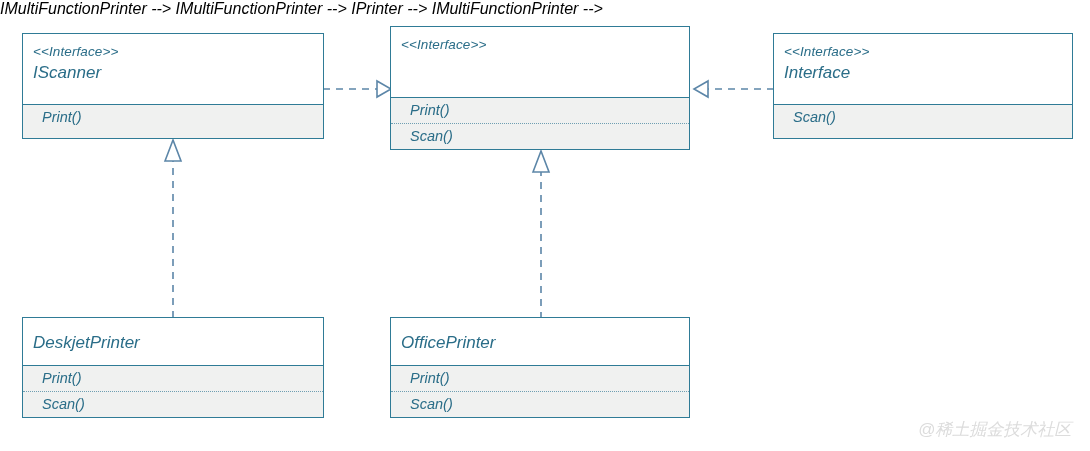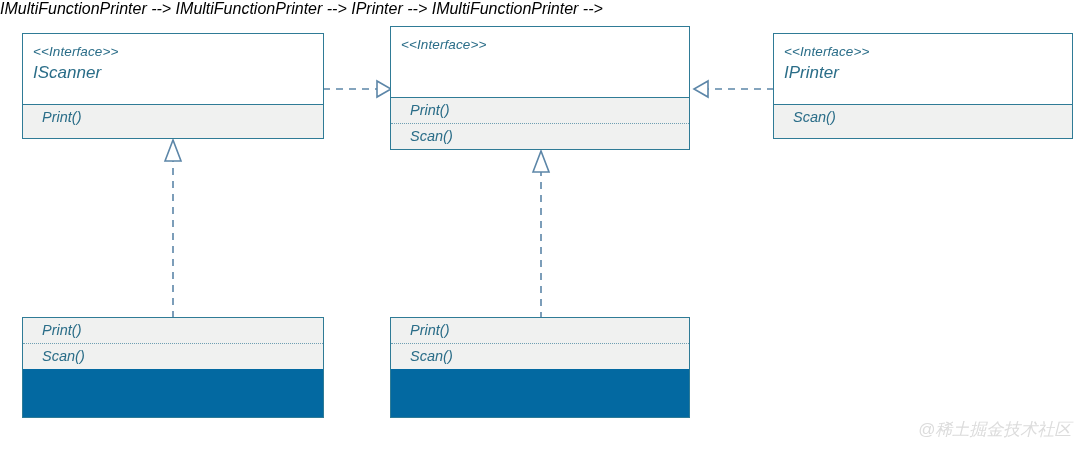--- a/index.html
+++ b/index.html
@@ -140,37 +140,43 @@
     <div class="uml-members" style="height:51px;">
       <div class="uml-member">Print()</div>
       <div class="uml-member">Scan()</div>
     </div>
   </div>
 
   
   <div class="uml-box" style="left:773px; top:33px; width:300px; height:106px;">
     <div class="uml-header with-divider" style="height:71px;">
       <div class="stereotype">&lt;&lt;Interface&gt;&gt;</div>
-      <div class="classname">IPrinter</div>
+      <div class="classname">Interface</div>
     </div>
     <div class="uml-members" style="height:33px;">
       <div class="uml-member">Scan()</div>
     </div>
   </div>
 
   
   <div class="uml-box" style="left:22px; top:317px; width:302px; height:101px;">
+    <div class="uml-header with-divider" style="height:48px; padding-top:12px;">
+      <div class="classname">DeskjetPrinter</div>
+    </div>
     <div class="uml-members" style="height:51px;">
       <div class="uml-member">Print()</div>
       <div class="uml-member">Scan()</div>
     </div>
   </div>
 
   
   <div class="uml-box" style="left:390px; top:317px; width:300px; height:101px;">
+    <div class="uml-header with-divider" style="height:48px; padding-top:12px;">
+      <div class="classname">OfficePrinter</div>
+    </div>
     <div class="uml-members" style="height:51px;">
       <div class="uml-member">Print()</div>
       <div class="uml-member">Scan()</div>
     </div>
   </div>
 
   
   <div class="watermark" style="left:918px; top:420px;">@稀土掘金技术社区</div>
 
 </div>

